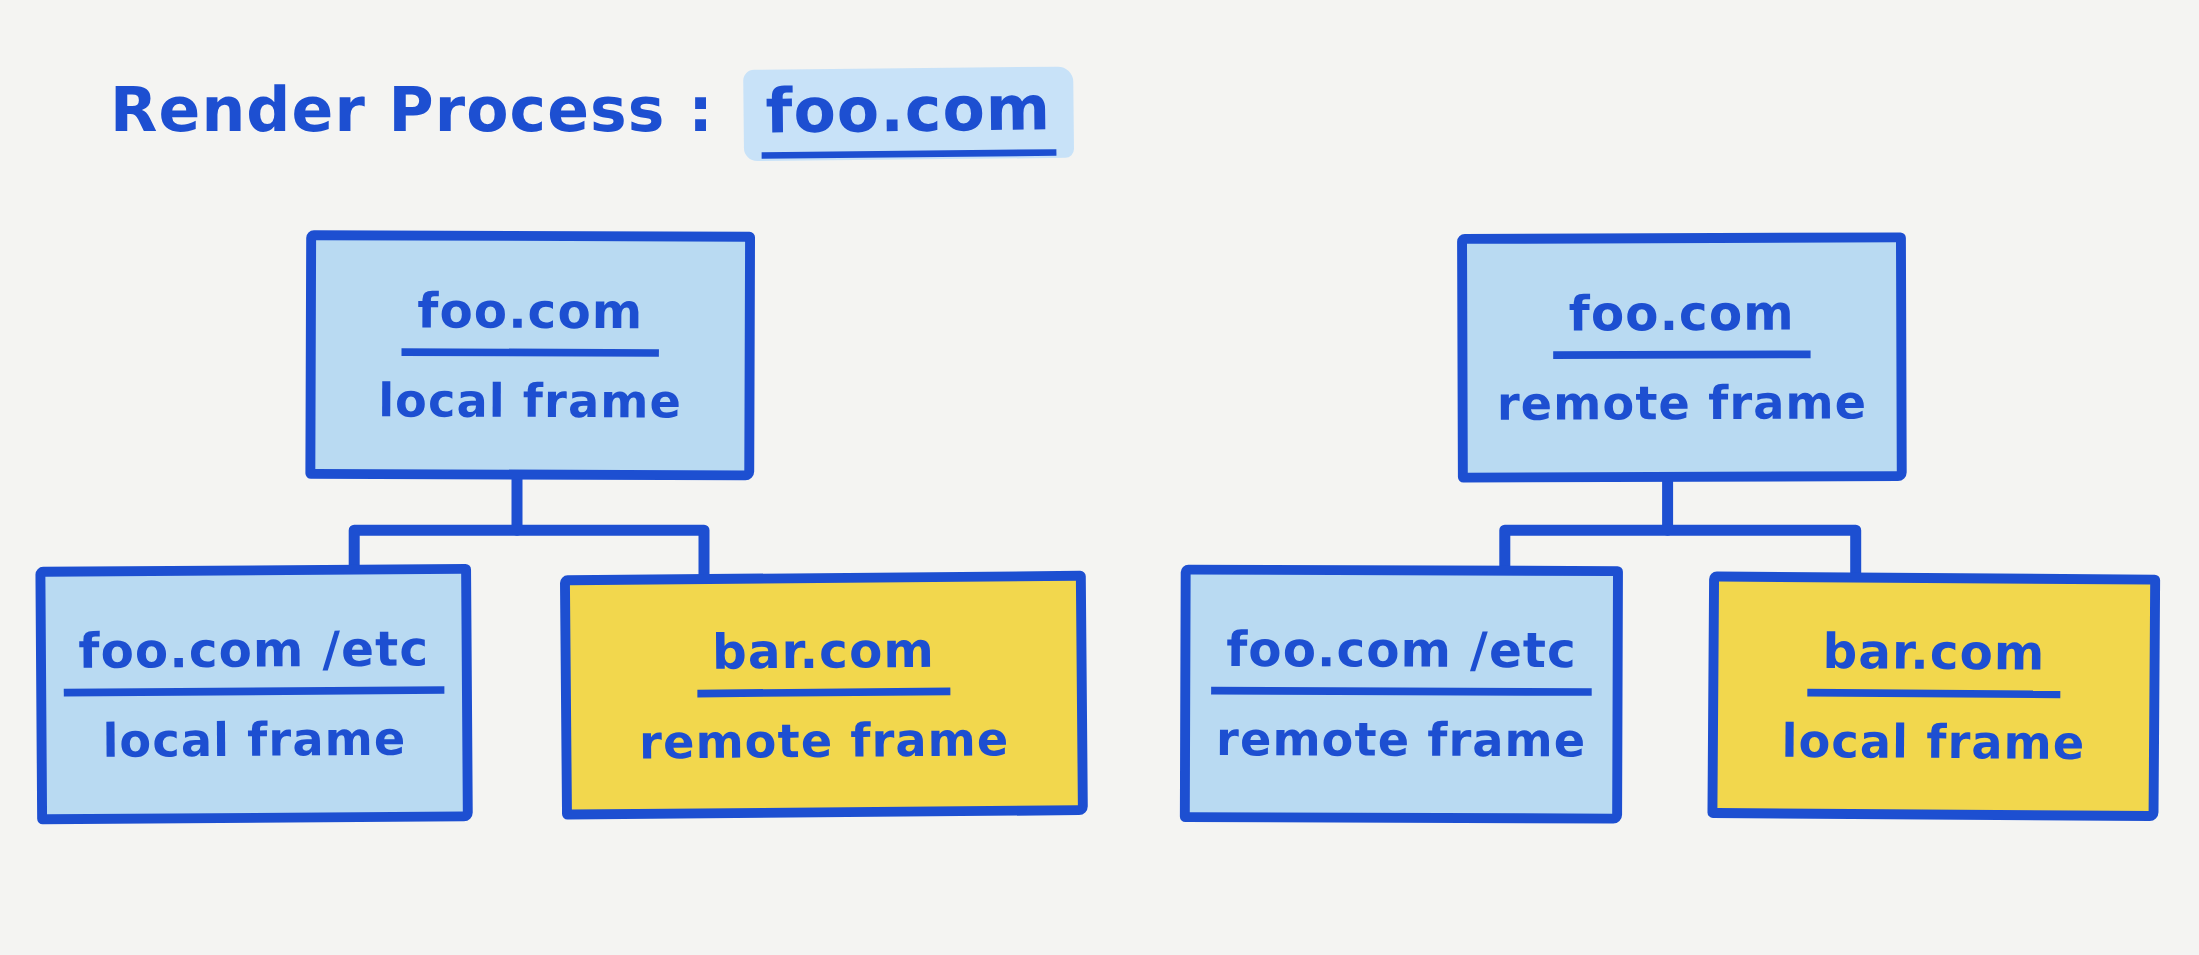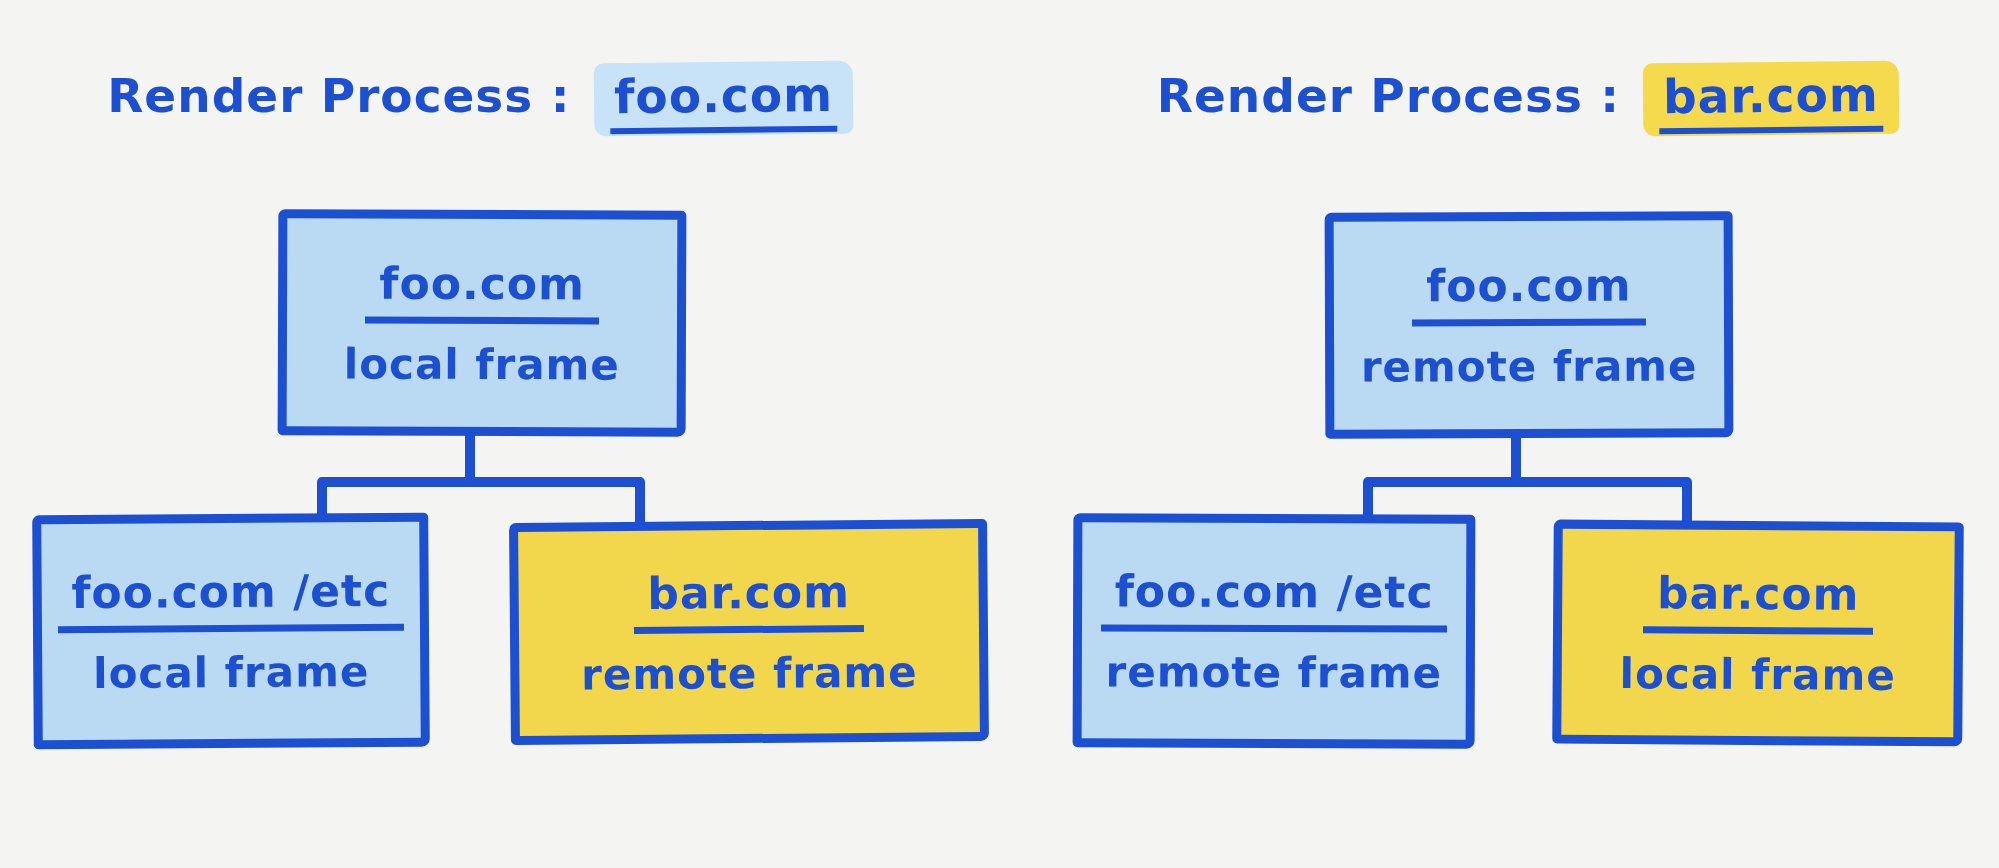--- a/index.html
+++ b/index.html
@@ -19,21 +19,21 @@
     position:relative;
   }
   .stage{position:absolute;inset:0;}
   svg.connectors{position:absolute;left:0;top:0;z-index:0;}
 
   .title{
     position:absolute;
     top:62px;
     width:760px;
     text-align:center;
-    font-size:47px;
+    font-size:56px;
     font-weight:700;
     letter-spacing:1px;
     white-space:nowrap;
     z-index:2;
   }
   .title .hl{
     display:inline-block;
     padding:6px 16px 2px 16px;
     border-radius:10px 14px 8px 12px;
     margin-left:6px;
@@ -114,24 +114,20 @@
   <div class="frame-box blue t1-child0">
     <div class="domain">foo.com /etc</div>
     <div class="frame-type">local frame</div>
   </div>
 
   <div class="frame-box yellow t1-child1">
     <div class="domain">bar.com</div>
     <div class="frame-type">remote frame</div>
   </div>
 
-  <div class="title t2-title">
-    <span>Render Process :</span>
-    <span class="hl yellow"><span class="domain">bar.com</span></span>
-  </div>
 
   <div class="frame-box blue t2-root">
     <div class="domain">foo.com</div>
     <div class="frame-type">remote frame</div>
   </div>
 
   <div class="frame-box blue t2-child0">
     <div class="domain">foo.com /etc</div>
     <div class="frame-type">remote frame</div>
   </div>

